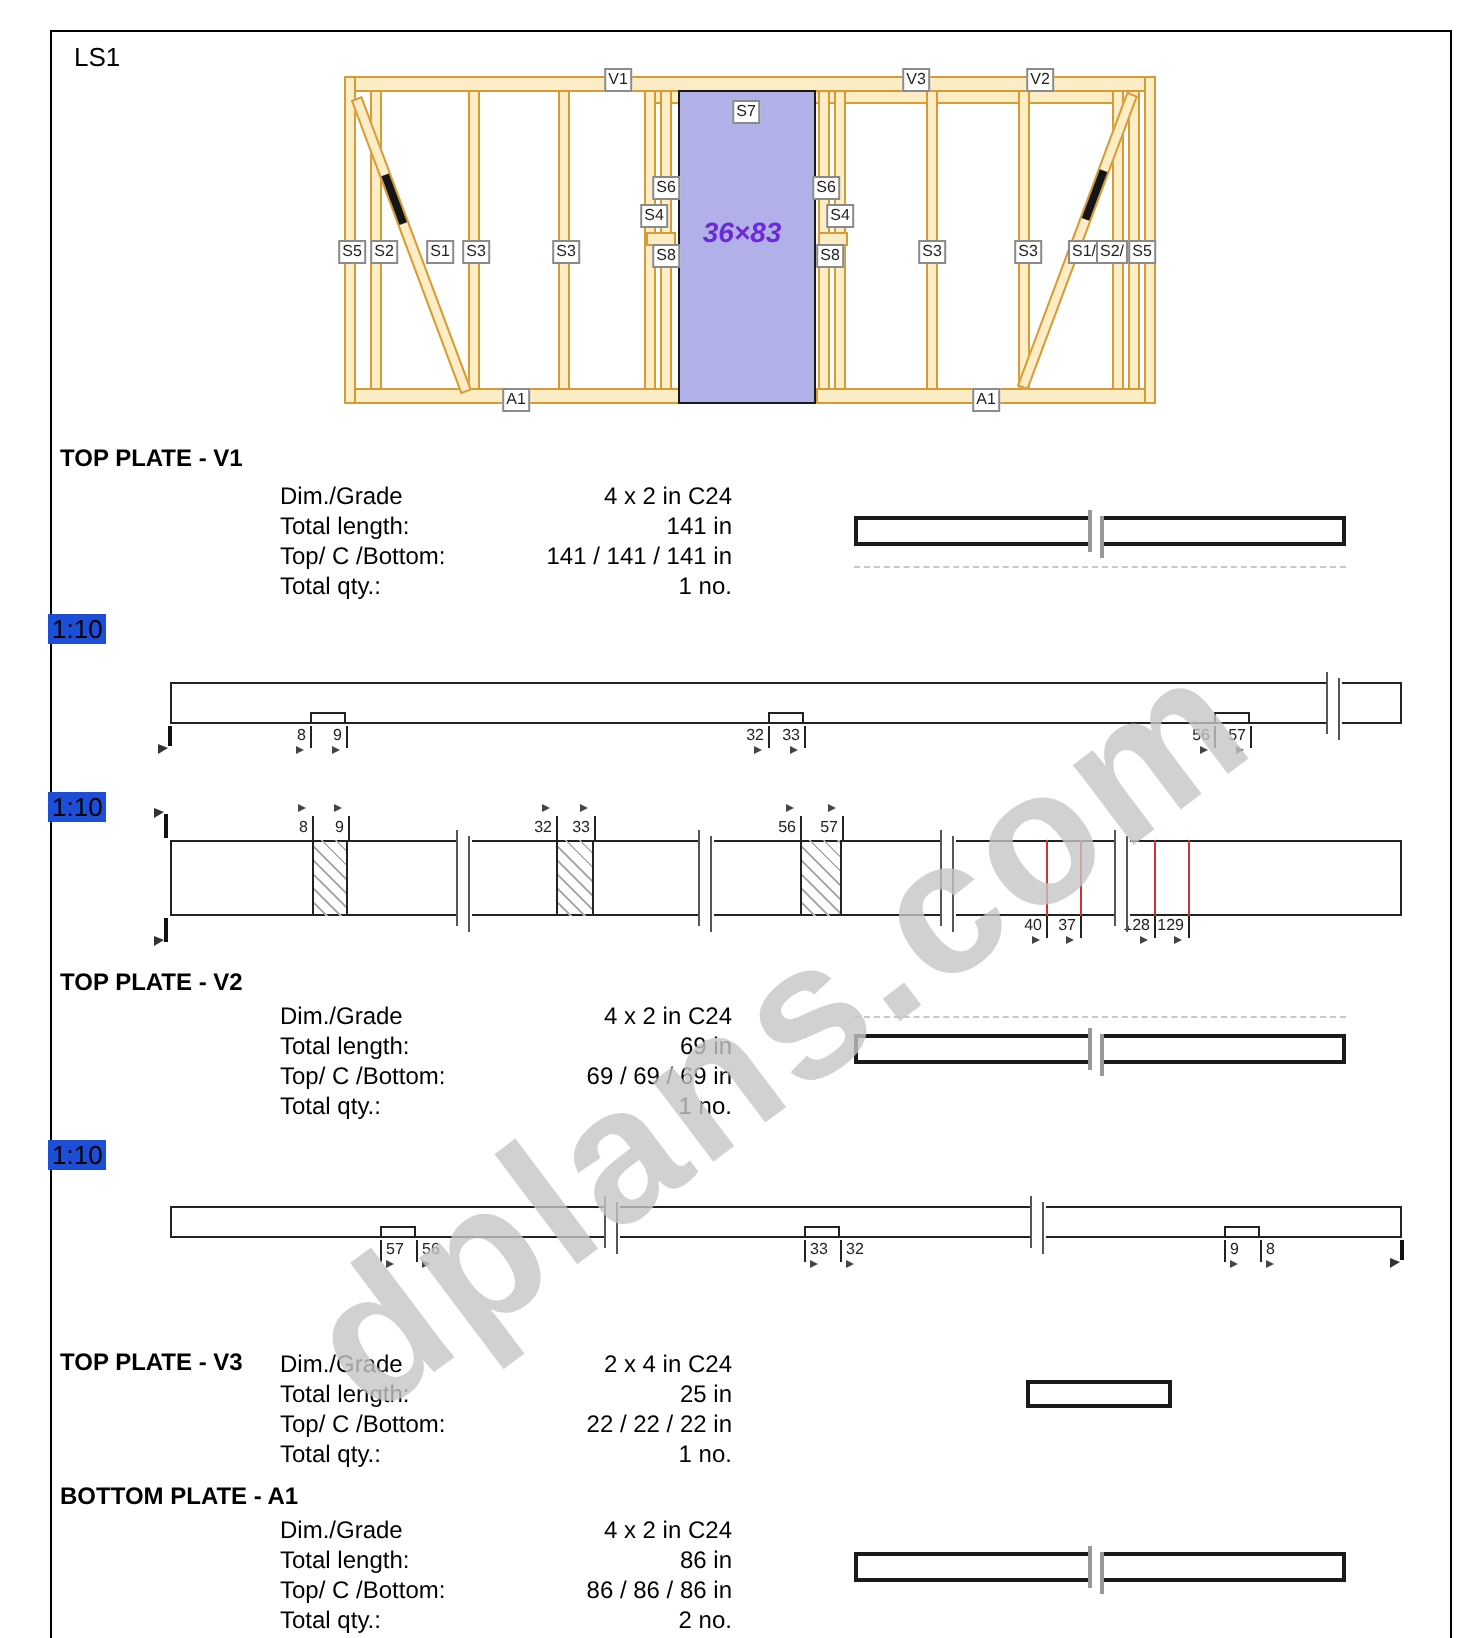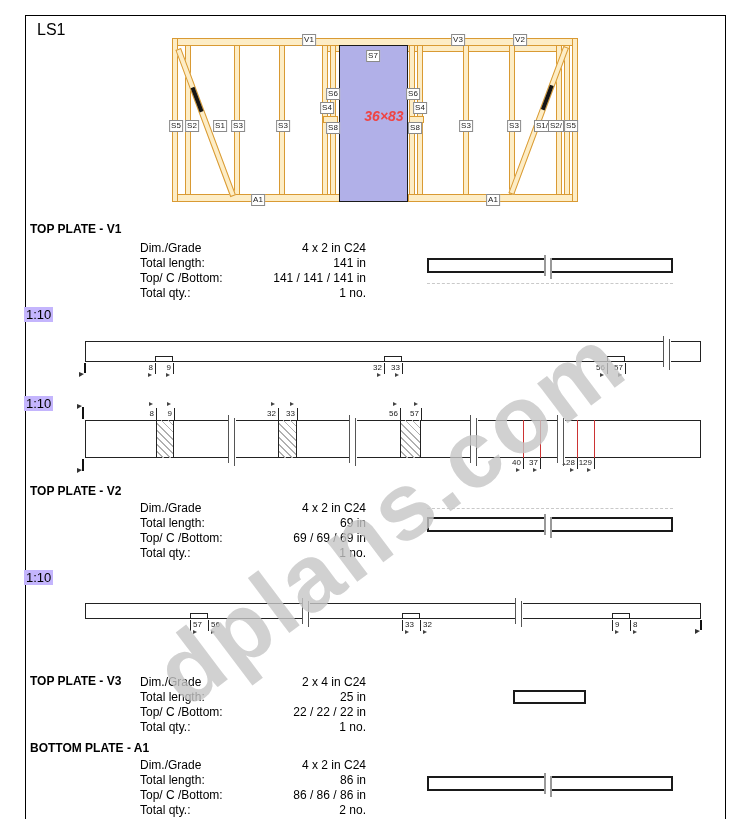--- a/index.html
+++ b/index.html
@@ -1,32 +1,32 @@
 <!DOCTYPE html>
 <html><head>
 <meta charset="utf-8">
 <style>
   html,body{margin:0;padding:0;background:#fff;}
   .sheet{position:relative;width:742px;height:819px;background:#fff;overflow:hidden;
          font-family:"Liberation Sans", sans-serif;color:#000;}
   .frame{position:absolute;left:25px;top:15px;width:699px;height:803px;border:1px solid #000;}
-  .sheet-label{position:absolute;left:37px;top:21px;font-size:16px;text-align:center;}
-  .scale{position:absolute;left:24px;font-size:13px;background:#c4b5fd;padding:0 2px;}
+  .sheet-label{position:absolute;left:37px;top:21px;font-size:13px;text-align:center;}
+  .scale{position:absolute;left:24px;font-size:13px;background:#1d4ed8;padding:0 2px;}
 
   
   .wall{position:absolute;left:172px;top:36px;width:406px;height:172px;}
   .wood{position:absolute;background:#fdedc6;border:1px solid #d99a33;box-sizing:border-box;}
   .stud{top:9px;width:6px;height:150px;}
   .brace{position:absolute;width:157px;height:6px;background:#fdedc6;border:1px solid #d99a33;
          box-sizing:border-box;transform-origin:0 0;}
   .knot{position:absolute;left:40px;top:0;width:26px;height:100%;background:#151515;}
   .door{position:absolute;left:167px;top:9px;width:69px;height:157px;background:#b1b0e8;
         border:1px solid #1a1a1a;box-sizing:border-box;}
-  .door-label{position:absolute;left:212px;top:80px;transform:translate(-50%,-50%);
-        font-size:14px;font-weight:bold;font-style:italic;color:#ef4444;}
+  .door-label{position:absolute;left:199px;top:80px;transform:translate(-50%,-50%);
+        font-size:14px;font-weight:bold;font-style:italic;color:#6d28d9;}
   .wl{position:absolute;transform:translateX(-50%);font-size:8px;line-height:10px;
       border:1px solid #8a8a8a;background:#fff;padding:0 1px;color:#222;white-space:nowrap;}
 
   
   .stitle{position:absolute;left:30px;font-size:12px;font-weight:bold;}
   .trow{position:absolute;left:140px;width:226px;font-size:12px;display:flex;
         justify-content:space-between;}
 
   
   .draw{position:absolute;}

